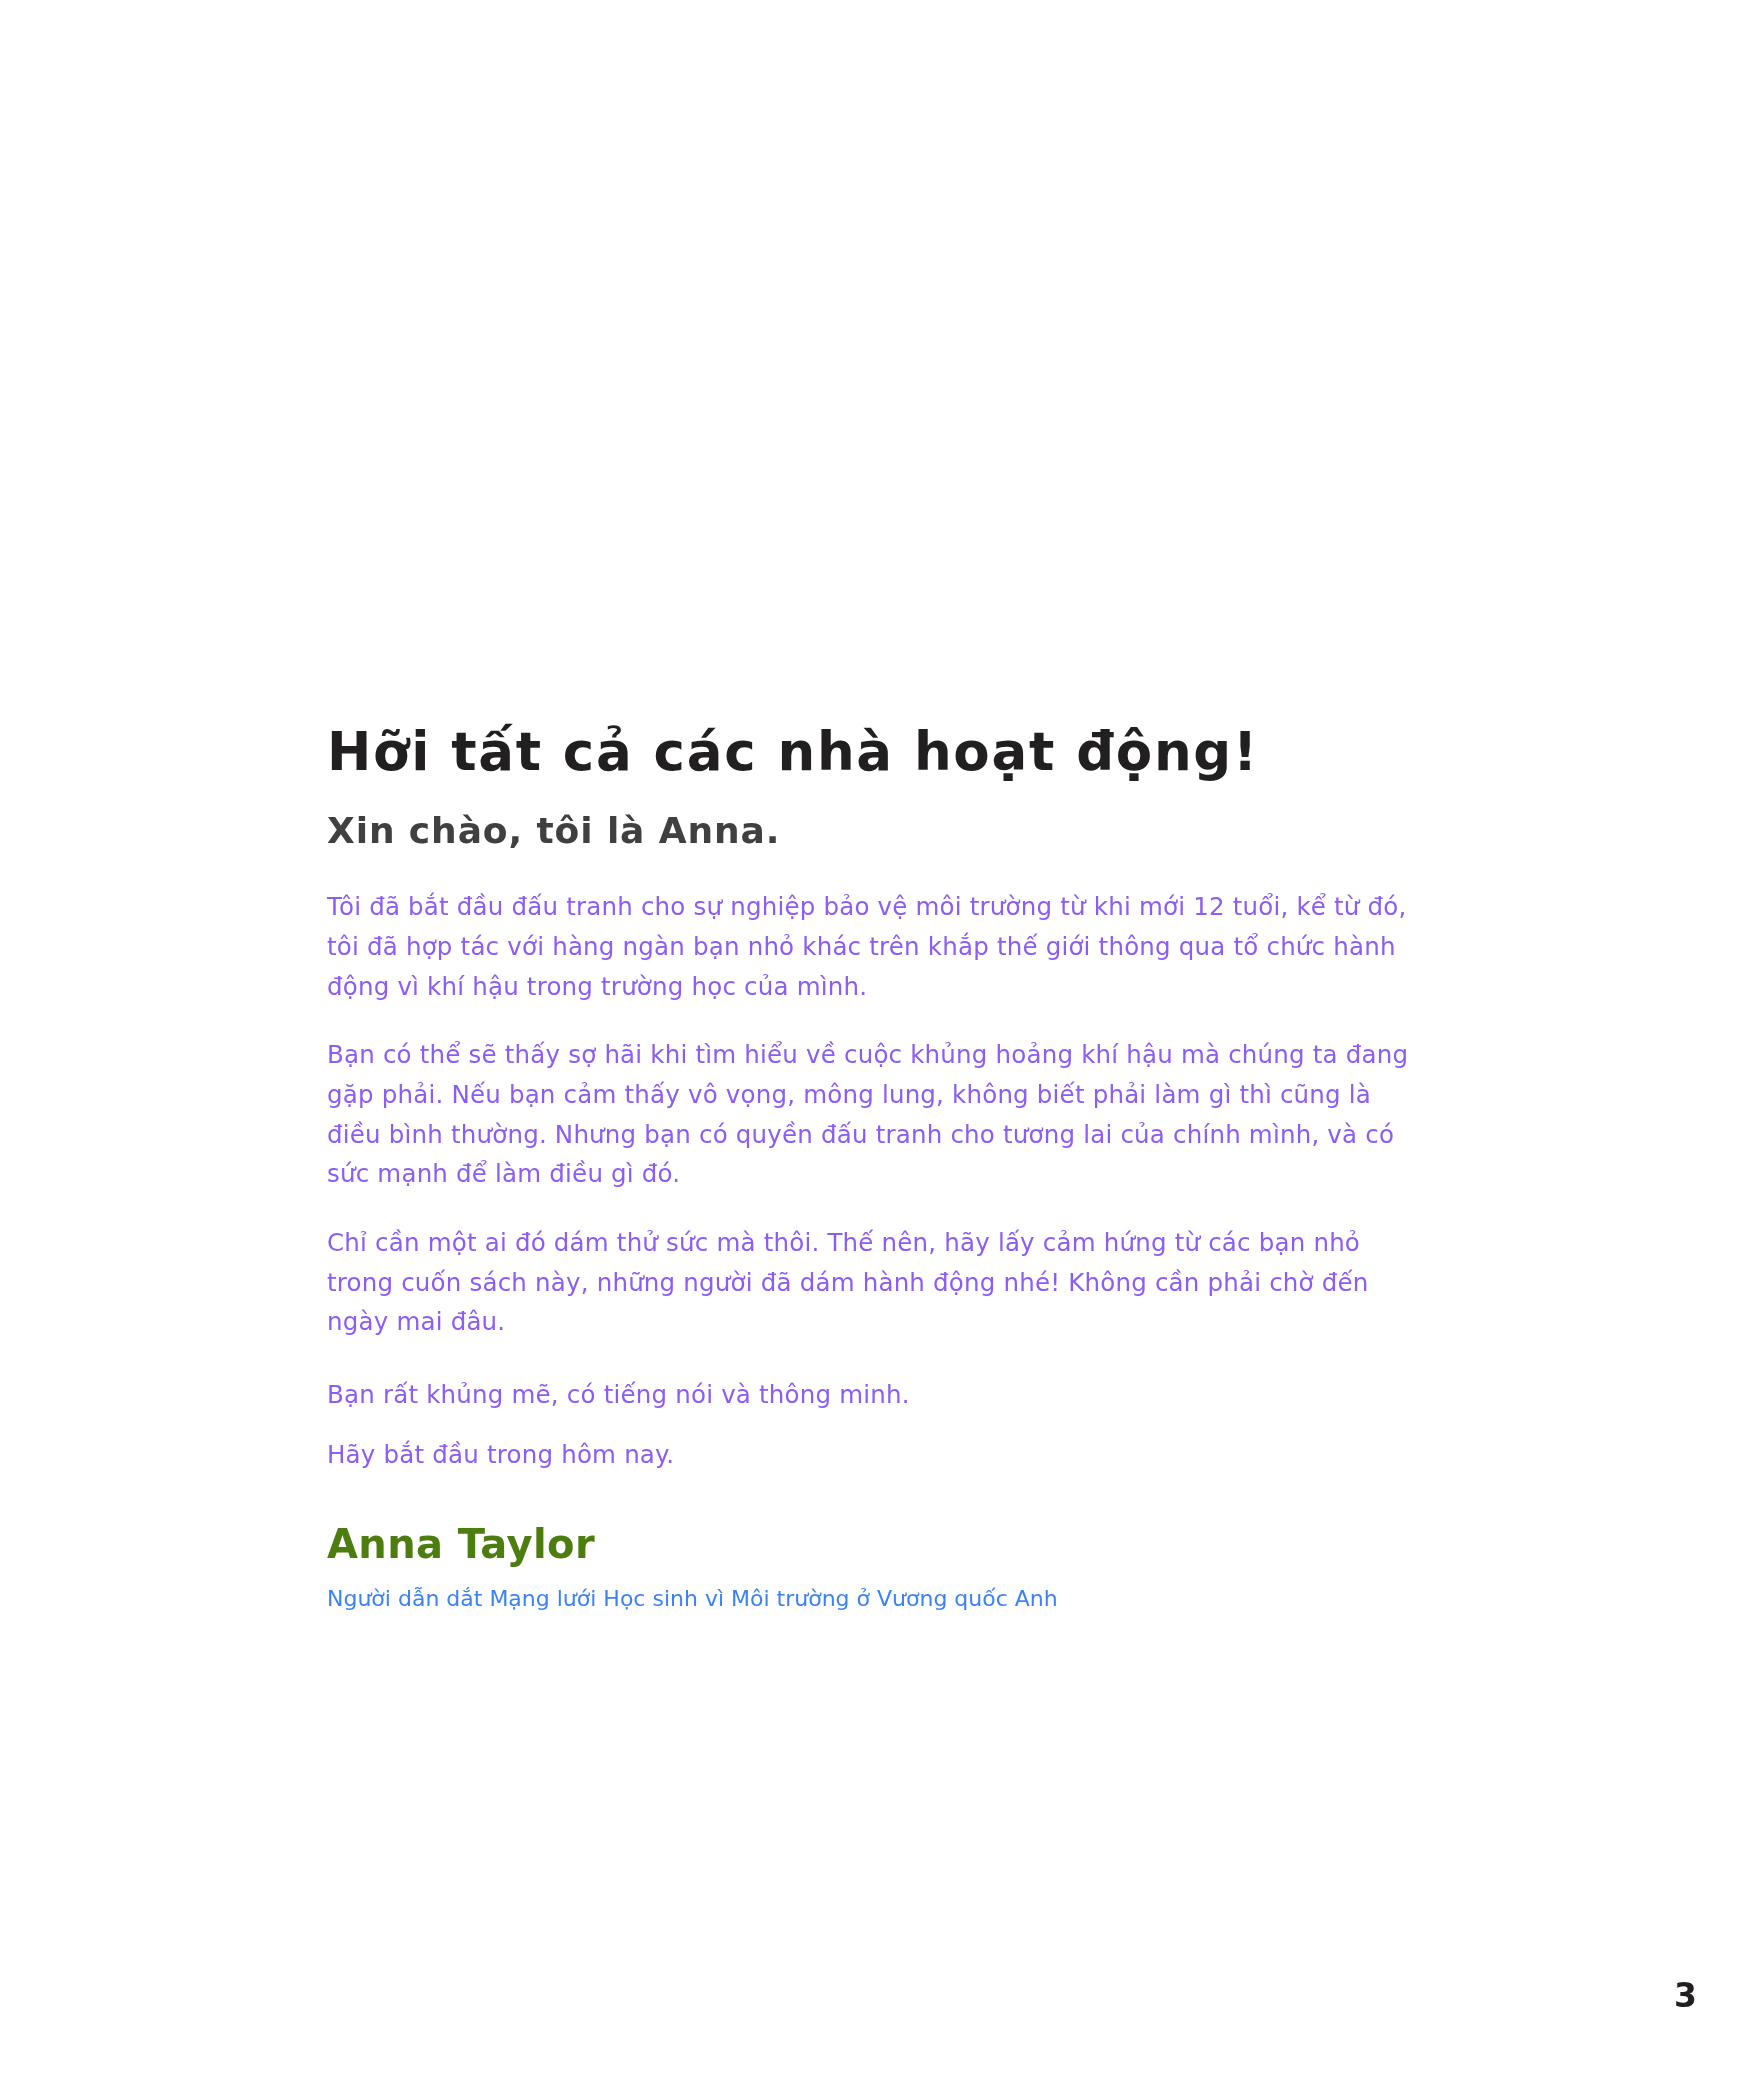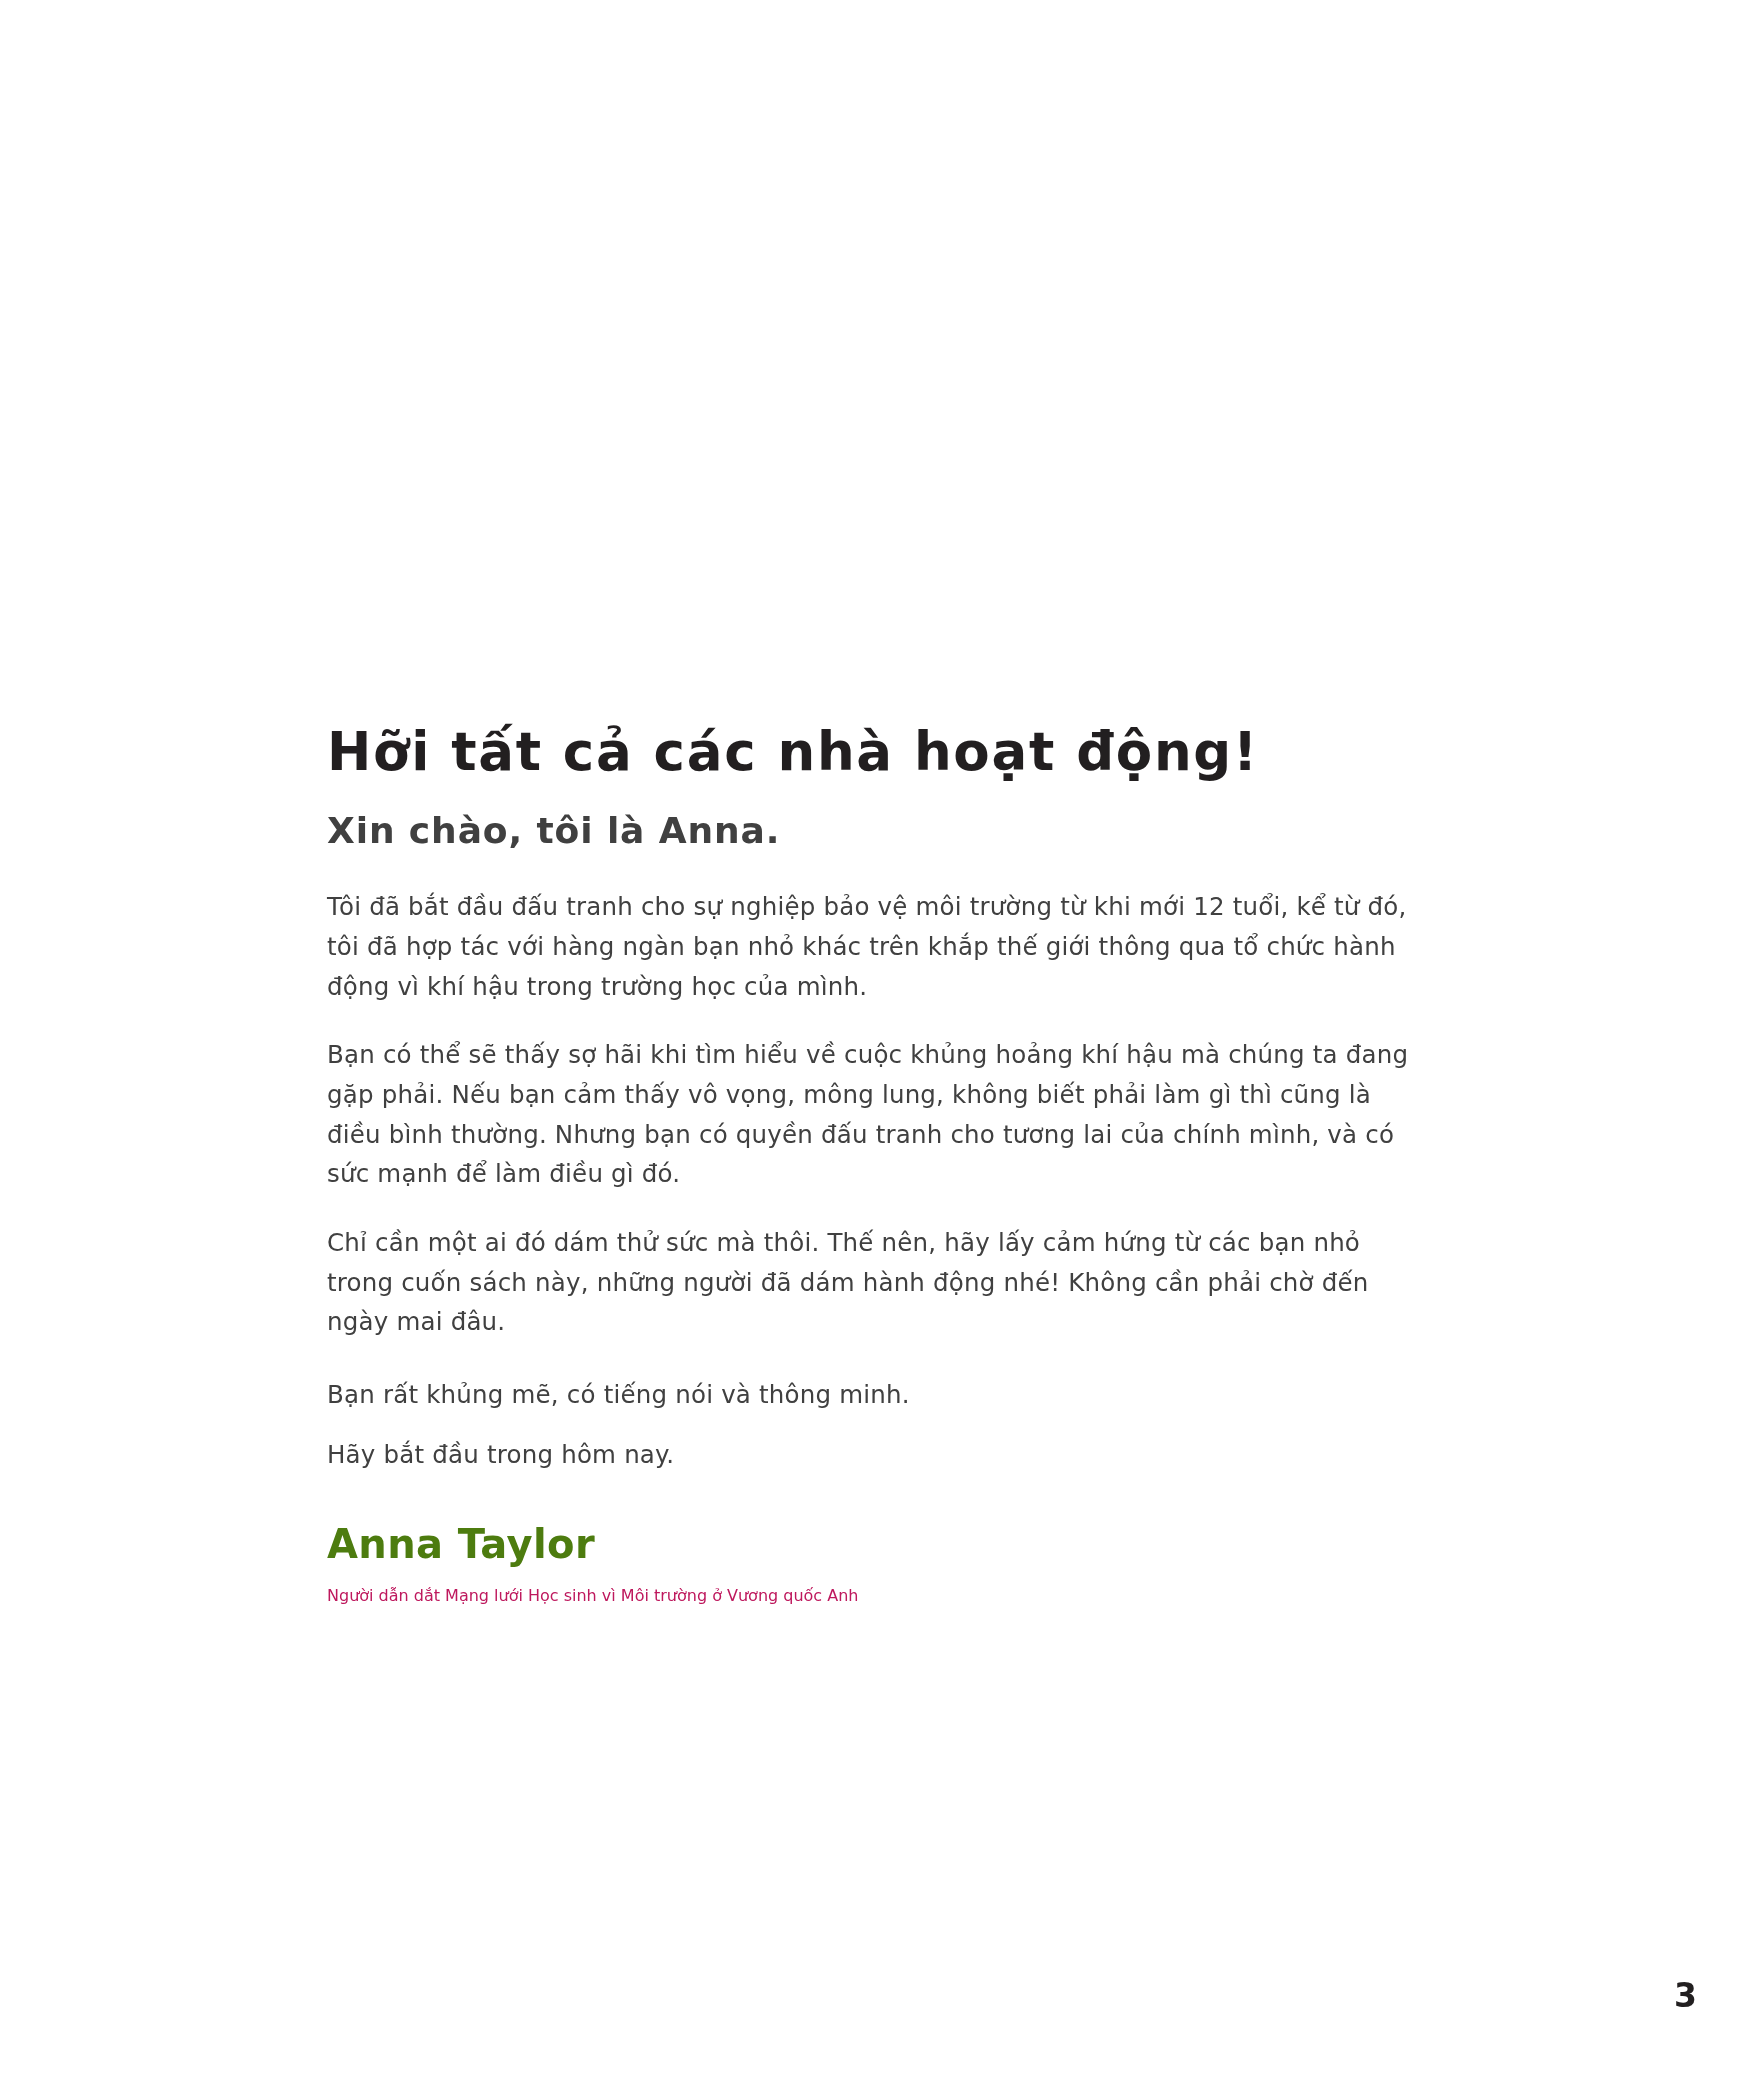--- a/index.html
+++ b/index.html
@@ -40,43 +40,43 @@
     font-size: 36px;
     letter-spacing: 0.9px;
     color: #404040;
     margin: 0 0 36px 0;
   }
   .para {
     font-family: "DejaVu Sans", sans-serif;
     font-weight: 400;
     font-size: 24.5px;
     line-height: 1.62;
-    color: #404040;
+    color: #8b5cf6;
     margin: 0 0 29px 0;
     letter-spacing: 0.2px;
   }
   .para.tight {
     margin-bottom: 33px;
   }
   .para.short {
     margin-bottom: 20.6px;
   }
   .signature {
     font-family: "DejaVu Sans", sans-serif;
     font-weight: 700;
     font-size: 40px;
     color: #4d7c0f;
     margin: 46px 0 19px 0;
     letter-spacing: 0.4px;
   }
   .role {
     font-family: "DejaVu Sans", sans-serif;
     font-weight: 400;
-    font-size: 16px;
-    color: #be185d;
+    font-size: 22px;
+    color: #3b82f6;
     margin: 0;
   }
   .page-number {
     position: absolute;
     right: 62px;
     bottom: 64px;
     font-family: "DejaVu Sans", sans-serif;
     font-weight: 700;
     font-size: 33px;
     color: #221f20;

